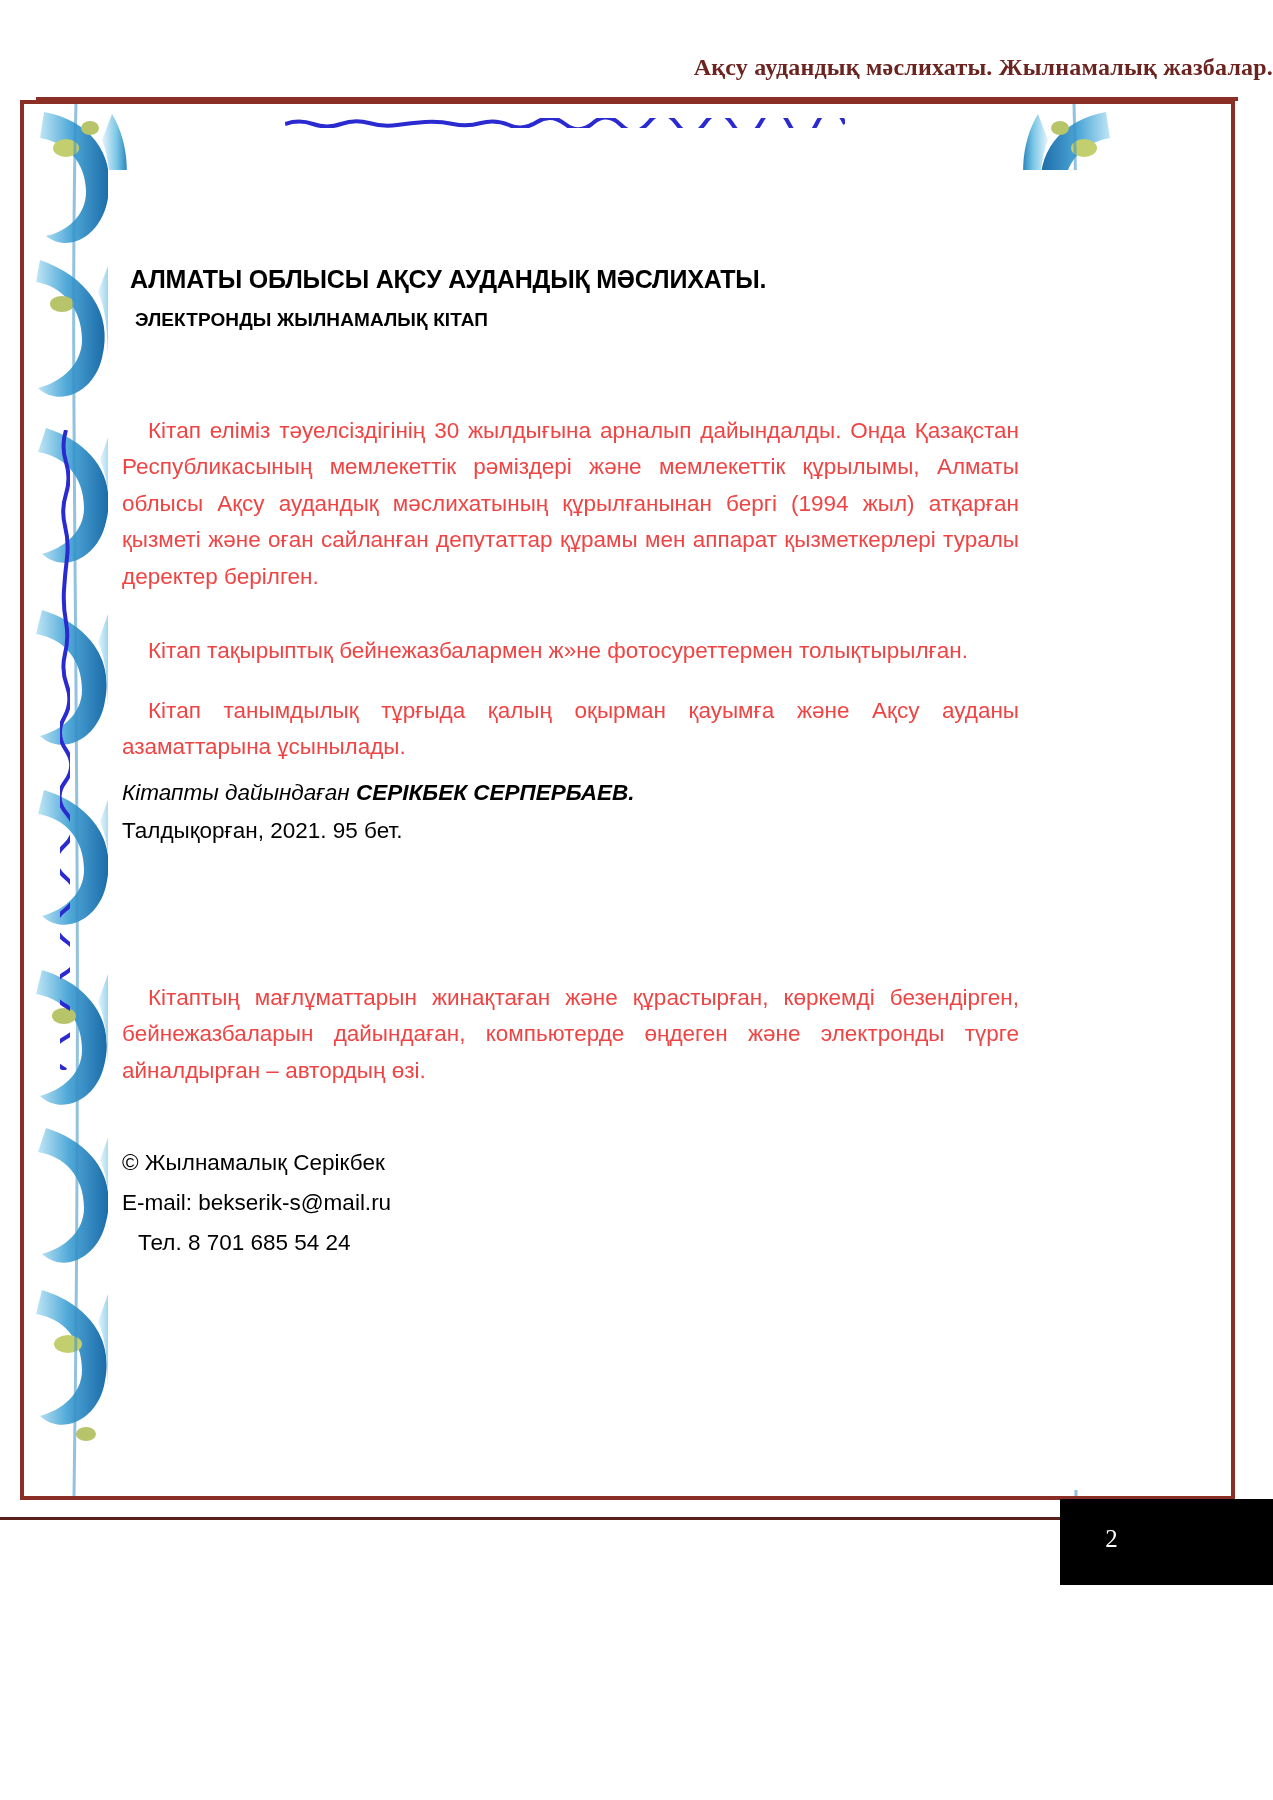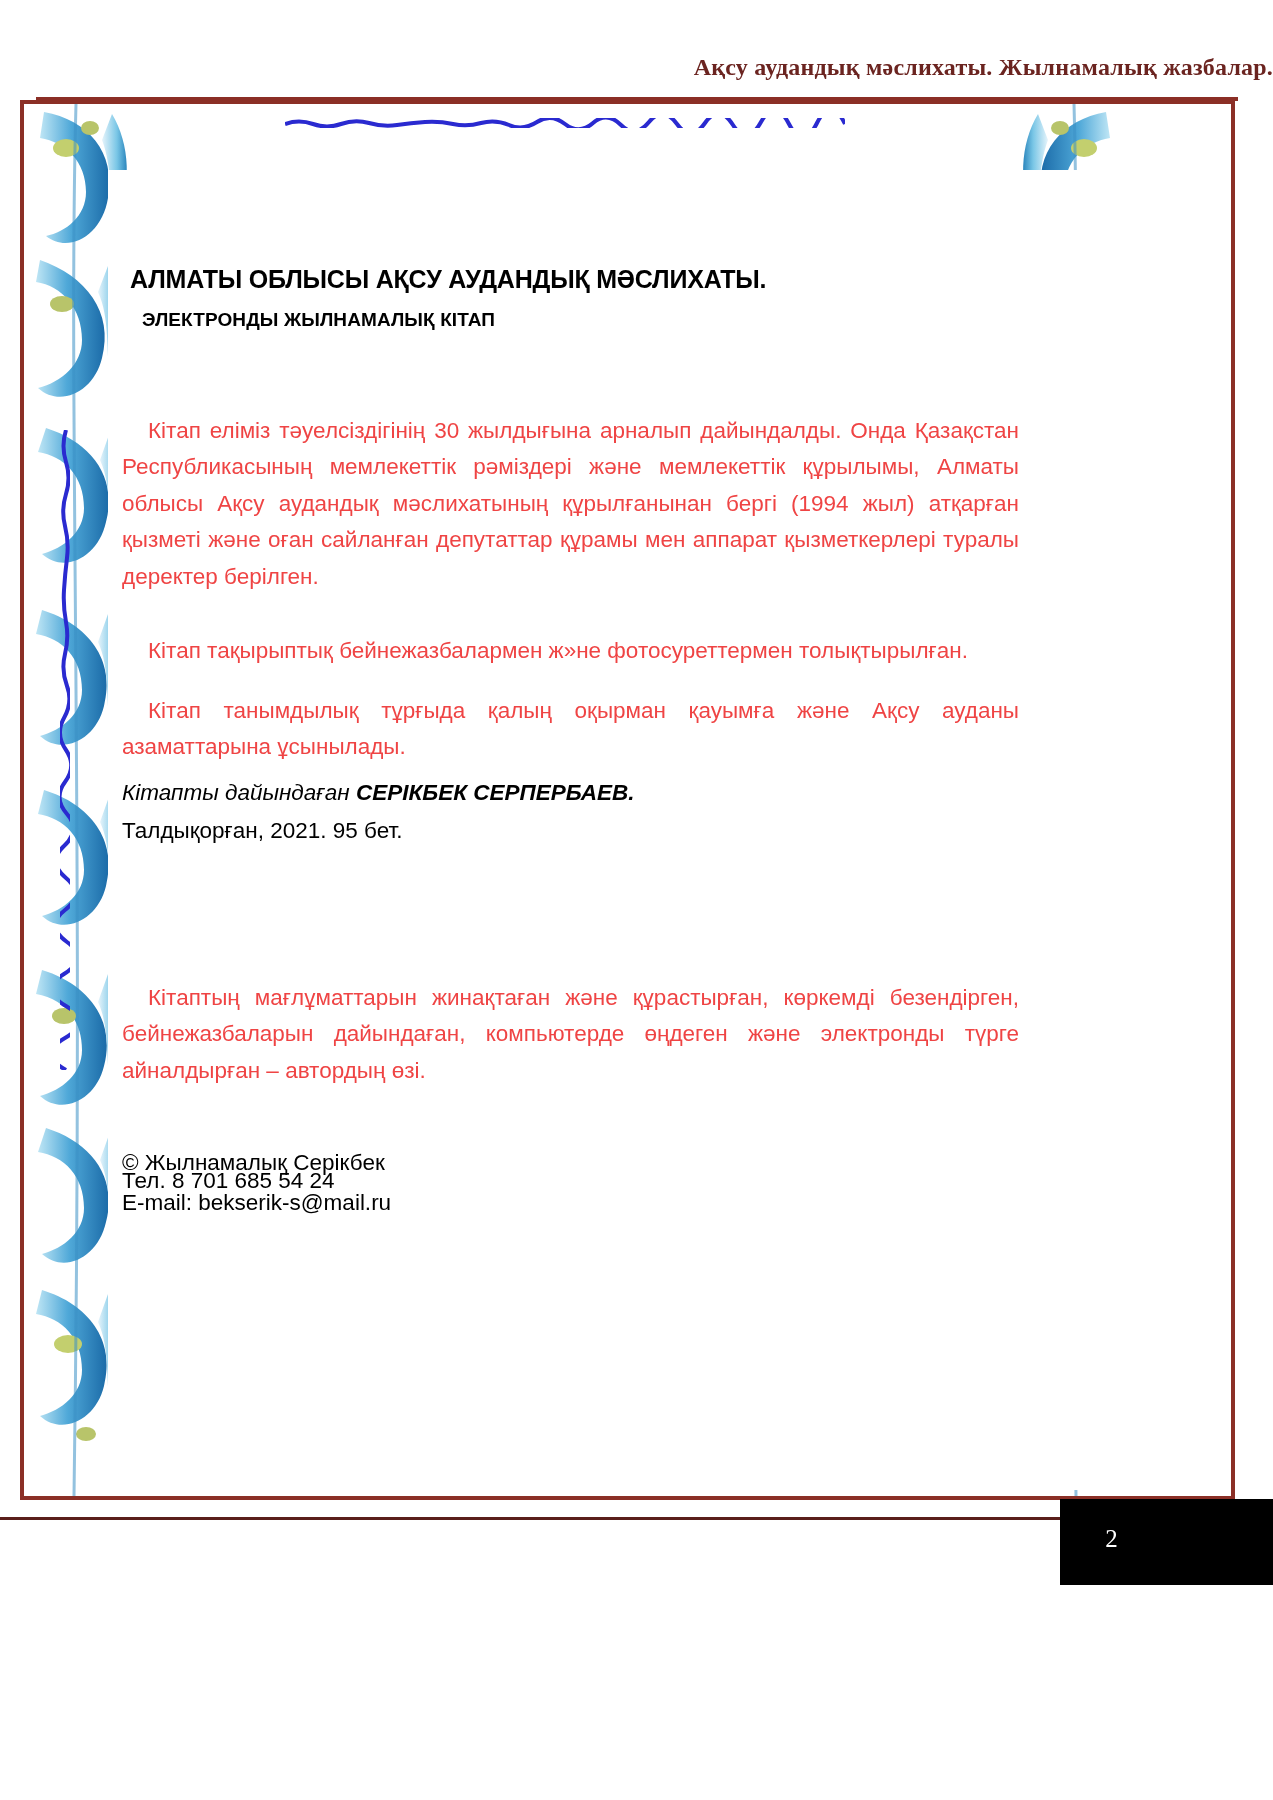--- a/index.html
+++ b/index.html
@@ -117,21 +117,21 @@
     top: 95px;
     left: 22px;
     font-size: 25px;
     font-weight: bold;
     letter-spacing: -0.2px;
     white-space: nowrap;
   }
   .title-sub {
     position: absolute;
     top: 139px;
-    left: 34px;
+    left: 27px;
     font-size: 19px;
     font-weight: bold;
     letter-spacing: 0.1px;
     white-space: nowrap;
   }
 
   .para {
     position: absolute;
     left: 14px;
     width: 897px;
@@ -163,21 +163,21 @@
 
   .contact {
     position: absolute;
     left: 14px;
     font-size: 22.5px;
     line-height: 40px;
     white-space: nowrap;
   }
   .c1 { top: 973px; }
   .c2 { top: 1013px; }
-  .c3 { top: 991px; }
+  .c3 { top: 1053px; margin-left: 16px; }
 
   
   .footer-rule {
     position: absolute;
     top: 1517px;
     left: 0;
     width: 1060px;
     height: 3px;
     background: #5a1f1b;
     z-index: 3;

